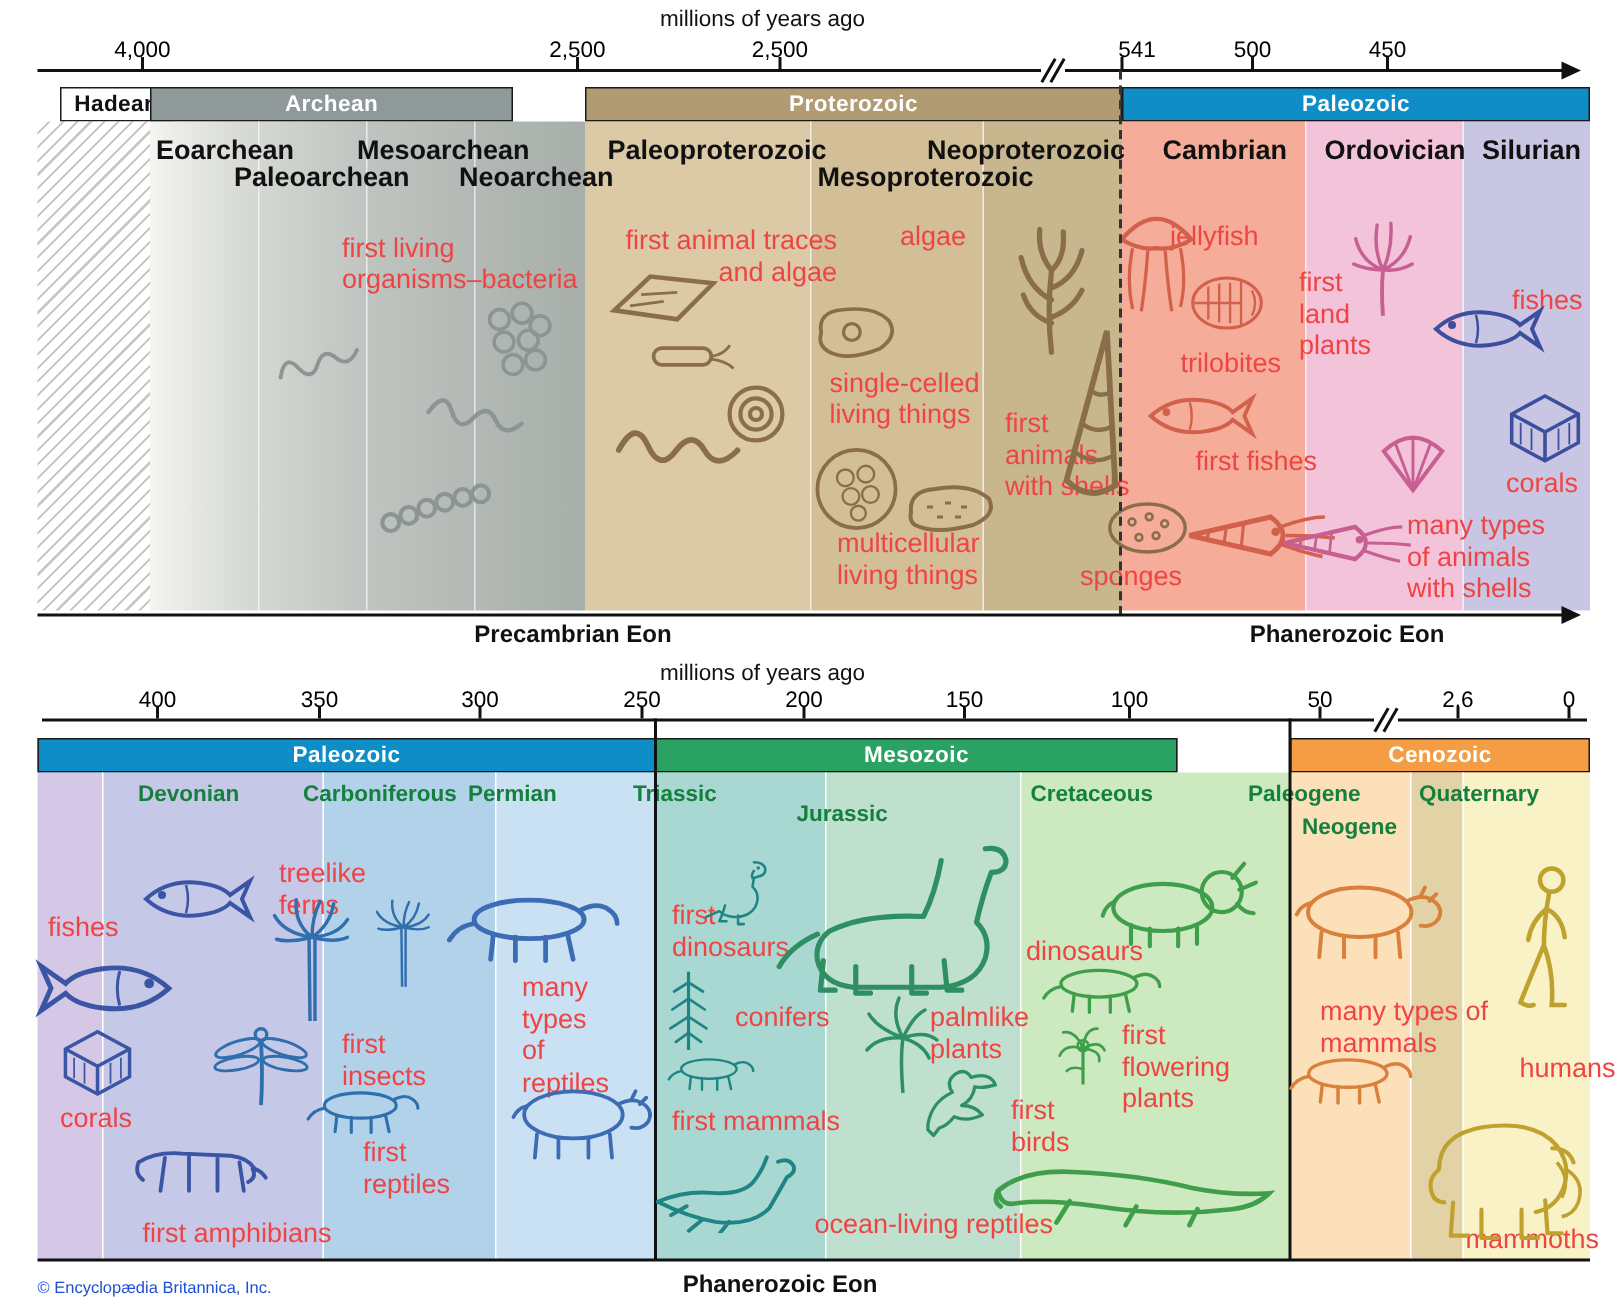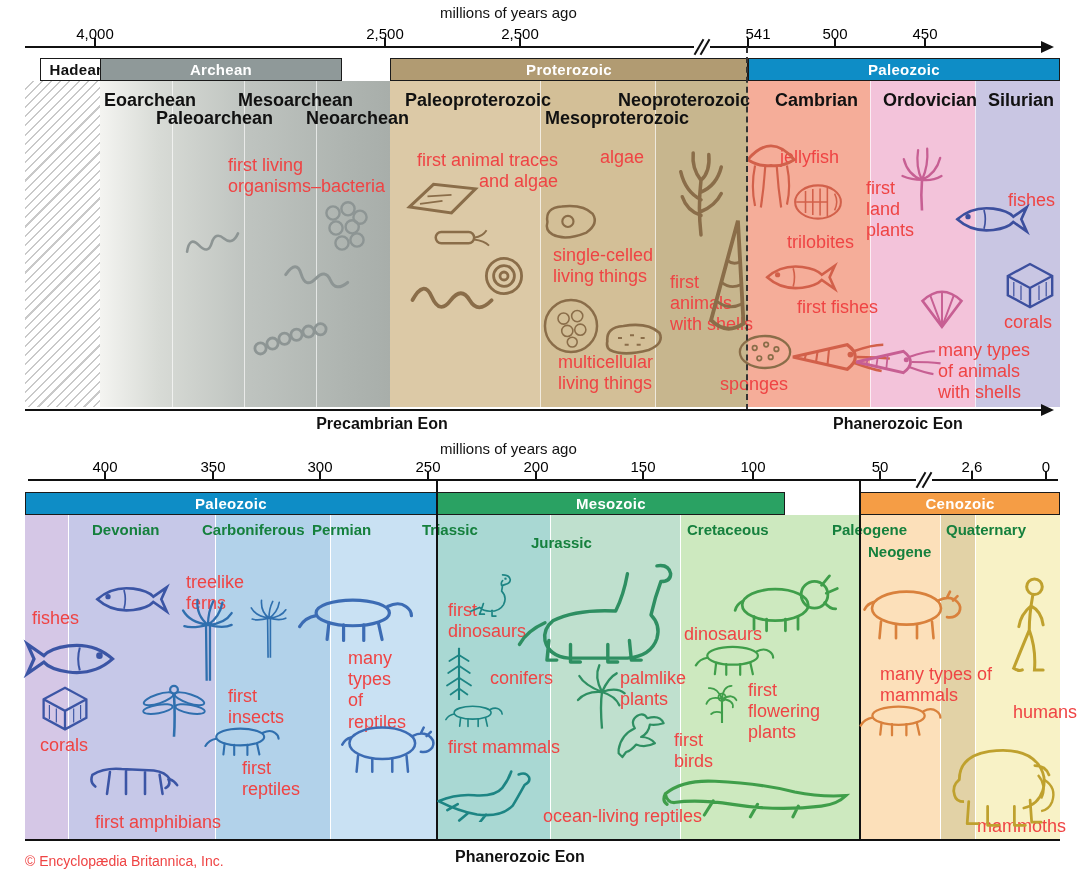--- a/index.html
+++ b/index.html
@@ -22,21 +22,21 @@
 
   .bar { position:absolute; height:23px; display:flex; align-items:center; justify-content:center;
          font-weight:bold; font-size:15px; letter-spacing:.3px; color:#fff; border:1px solid #1a1a1a; }
   .col { position:absolute; }
   .sep { position:absolute; width:1px; background:rgba(255,255,255,.65); }
 
   .sub { position:absolute; font-weight:bold; font-size:18px; color:#111; white-space:nowrap; }
   .per { position:absolute; font-weight:bold; font-size:15px; color:#15803d; width:140px; }
   .lbl { position:absolute; font-size:18px; color:#ef4444; line-height:1.18; white-space:pre-line; }
   .footer-label { position:absolute; font-weight:bold; font-size:16px; color:#111; width:220px; text-align:center; }
-  .credit { position:absolute; font-size:14px; color:#ef4444; }
+  .credit { position:absolute; font-size:11px; color:#1d4ed8; }
 
   .ill { position:absolute; overflow:visible; }
 </style>
 </head>
 <body>
 
 <div id="figure">
 
   <svg width="0" height="0" style="position:absolute" aria-hidden="true">
     <defs>

